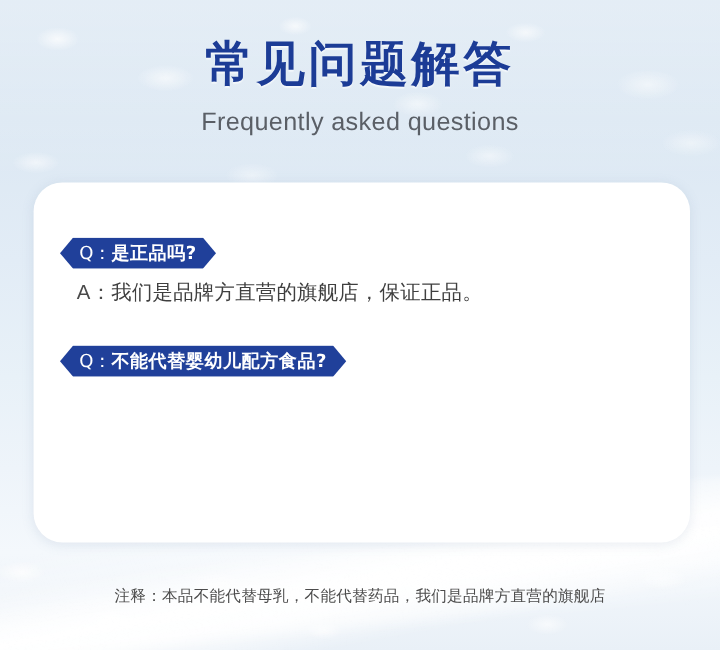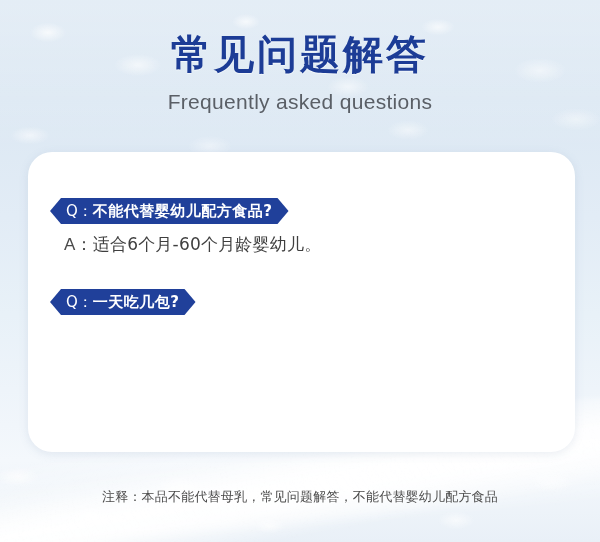--- a/index.html
+++ b/index.html
@@ -214,34 +214,36 @@
   <div class="bg-swoosh2"></div>
 
   <div class="header">
     <h1 class="title-cn">常见问题解答</h1>
     <div class="title-en">Frequently asked questions</div>
   </div>
 
   <div class="card">
     <div class="faq-list">
 
+      <div class="faq-item">
+        <div class="q-badge">
+          <span class="q-mark">Q：</span><span>是正品吗?</span>
+        </div>
+        <div class="a-line">
+          <span class="a-mark">A：</span><span>我们是品牌方直营的旗舰店，保证正品。</span>
+        </div>
+      </div>
 
       <div class="faq-item">
         <div class="q-badge">
           <span class="q-mark">Q：</span><span>不能代替婴幼儿配方食品?</span>
         </div>
-        <div class="a-line">
-          <span class="a-mark">A：</span><span>适合6个月-60个月龄婴幼儿。</span>
-        </div>
       </div>
 
       <div class="faq-item">
-        <div class="q-badge">
-          <span class="q-mark">Q：</span><span>一天吃几包?</span>
-        </div>
       </div>
 
     </div>
   </div>
 
-  <div class="footnote">注释：本品不能代替母乳，常见问题解答，不能代替婴幼儿配方食品</div>
+  <div class="footnote">注释：本品不能代替母乳，不能代替药品，我们是品牌方直营的旗舰店</div>
 
 </div>
 
 </body></html>

